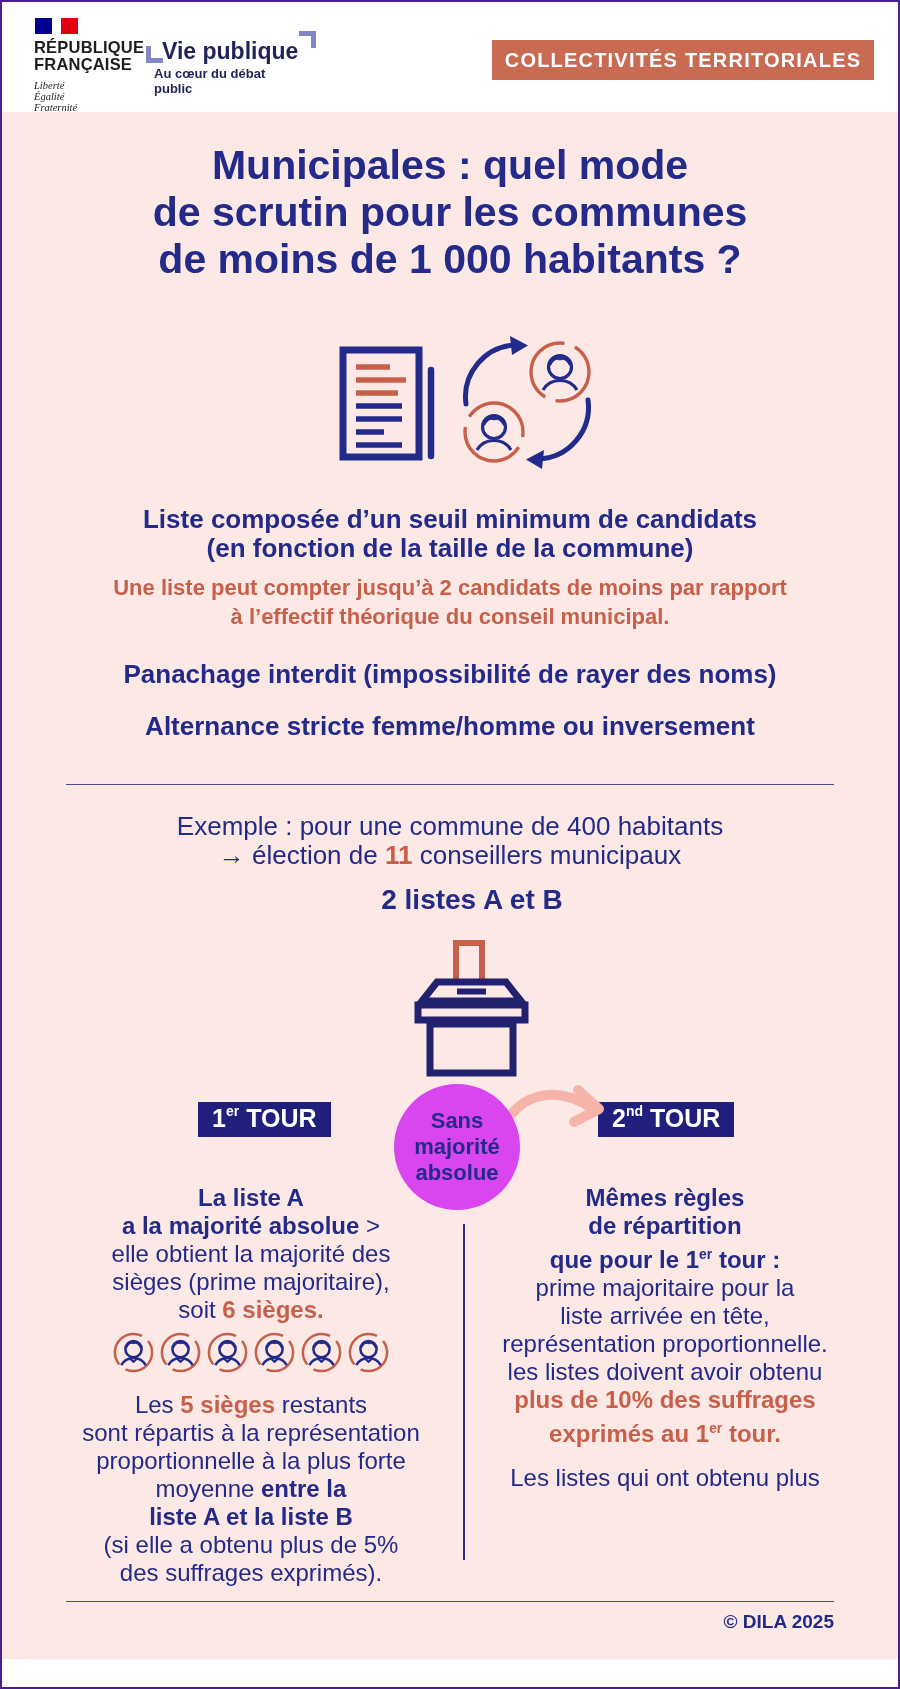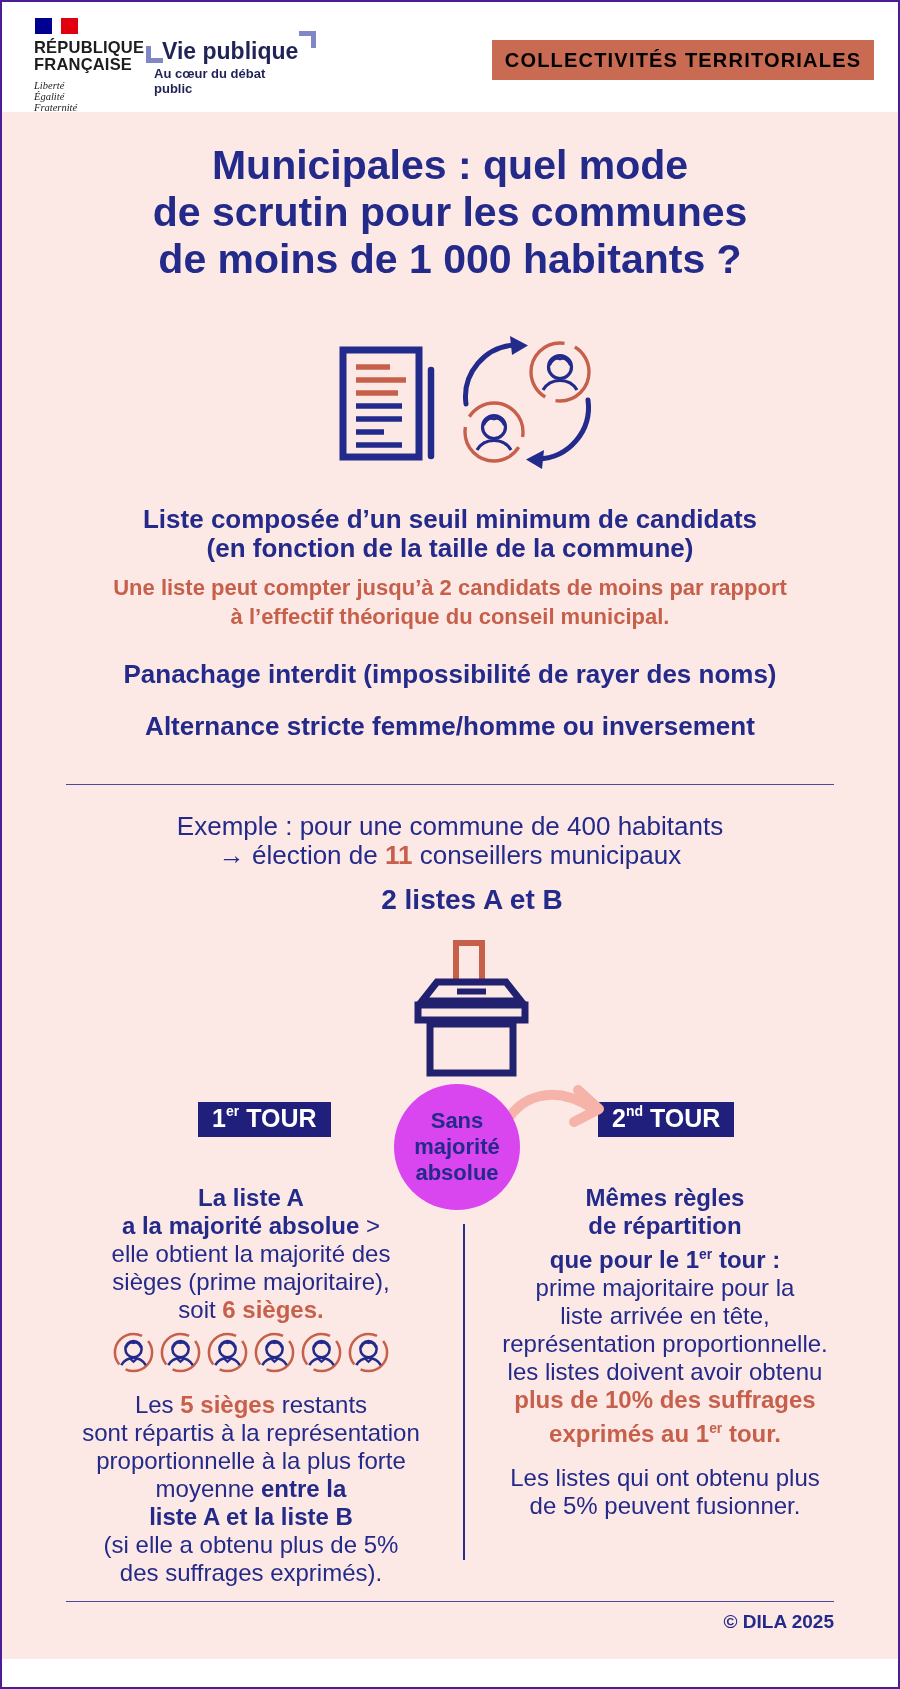--- a/index.html
+++ b/index.html
@@ -23,21 +23,21 @@
   .vp-logo { left:152px; top:30px; width:142px; }
   .vp-inner { position:relative; display:inline-block; padding:6px 10px 0 8px; }
   .vp-text { font-weight:700; font-size:23px; color:#1f2356; white-space:nowrap; }
   .vp-br-tr { position:absolute; right:-8px; top:-1px; width:12px; height:12px;
               border-top:5px solid #8186c7; border-right:5px solid #8186c7; }
   .vp-br-bl { position:absolute; left:-8px; bottom:2px; width:12px; height:12px;
               border-bottom:5px solid #8186c7; border-left:5px solid #8186c7; }
   .vp-tagline { font-weight:700; font-size:13px; color:#1f2356; text-align:left; margin-top:1px; }
 
   .category-badge { left:490px; top:38px; width:382px; height:40px; background:#c96a52;
-    color:#000000; font-weight:700; font-size:20px; letter-spacing:1.2px;
+    color:#ffffff; font-weight:700; font-size:20px; letter-spacing:1.2px;
     display:flex; align-items:center; justify-content:center; white-space:nowrap; }
 
   
   .center { left:0; right:0; text-align:center; }
   .main-title { top:140px; font-size:41px; font-weight:700; line-height:47px; }
   .rule-list { top:503px; font-size:26px; font-weight:700; line-height:29px; }
   .rule-note { top:571px; font-size:22px; font-weight:700; line-height:29px; color:#c7604b; }
   .rule-panachage { top:657px; font-size:26px; font-weight:700; }
   .rule-alternance { top:709px; font-size:26px; font-weight:700; }
   .divider-h { left:64px; right:64px; height:1px; background:#2c2c8f; opacity:.85; }
@@ -256,19 +256,18 @@
     <p class="bold">Mêmes règles</p>
     <p class="bold">de répartition</p>
     <p class="bold"><span>que pour le 1</span><sup>er</sup><span> tour :</span></p>
     <p>prime majoritaire pour la</p>
     <p>liste arrivée en tête,</p>
     <p>représentation proportionnelle.</p>
     <p>les listes doivent avoir obtenu</p>
     <p class="orange bold">plus de 10% des suffrages</p>
     <p class="orange bold"><span>exprimés au 1</span><sup>er</sup><span> tour.</span></p>
     <p class="gap">Les listes qui ont obtenu plus</p>
-    <p>de 5% peuvent fusionner.</p>
   </div>
 
   <div class="abs divider-h d2"></div>
   <div class="abs copyright">© DILA 2025</div>
 
 </div>
 
 </body></html>

